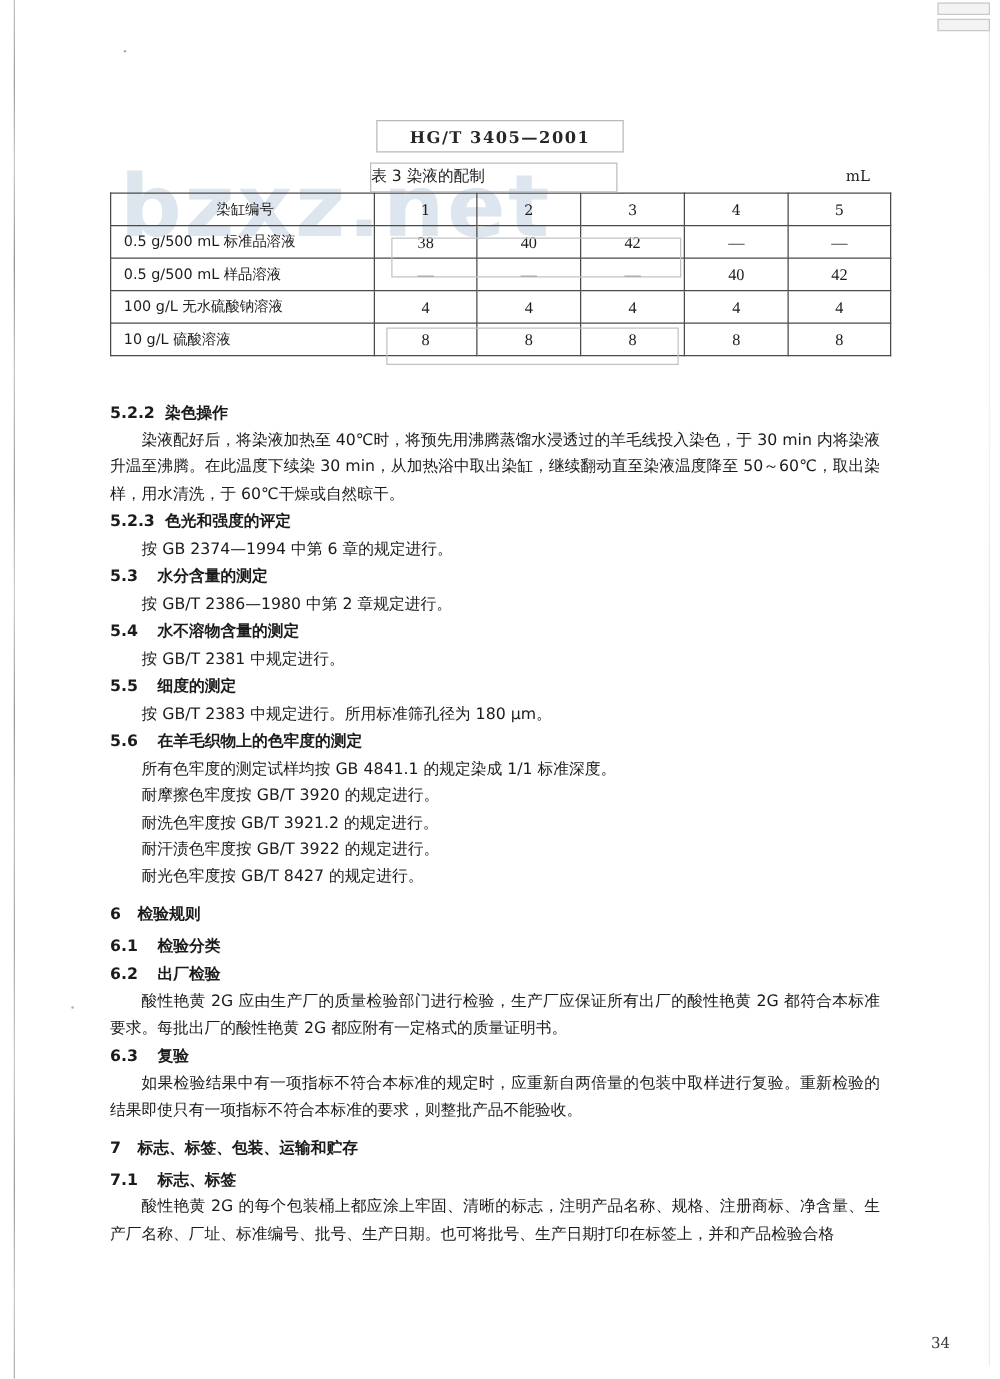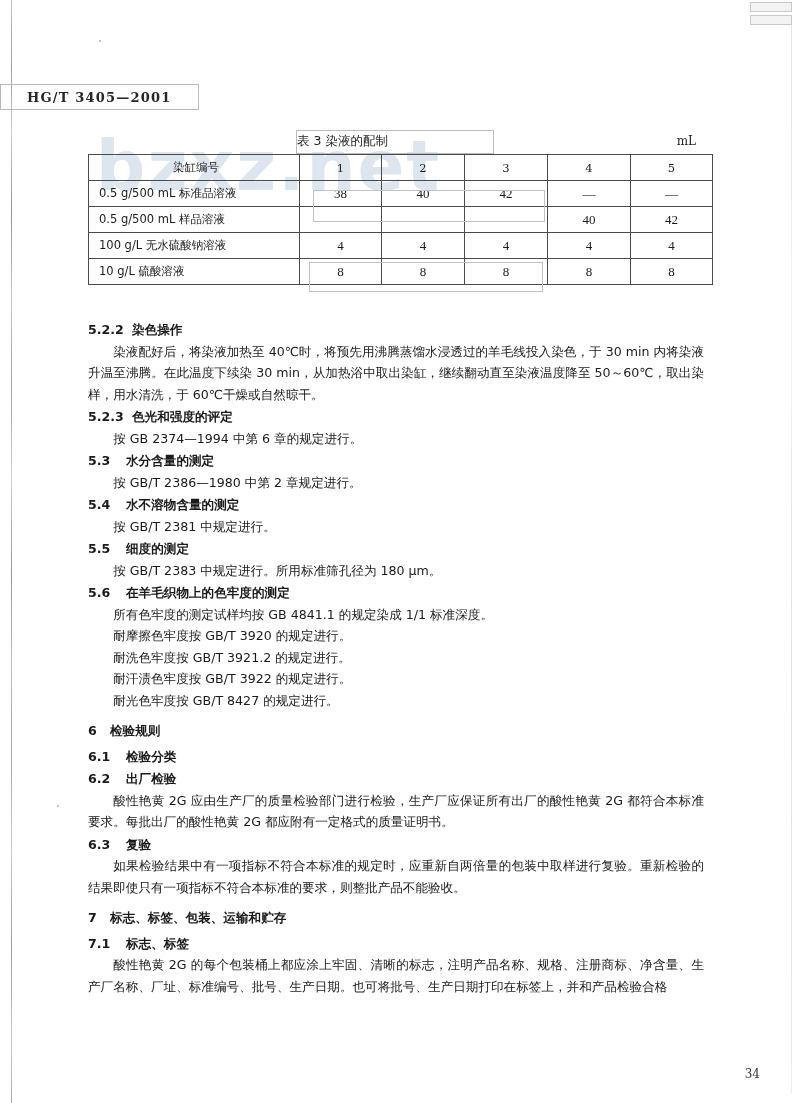--- a/index.html
+++ b/index.html
@@ -74,22 +74,22 @@
     left: 0; top: 0;
     width: 800px;
     height: 1103px;
     z-index: 2;
   }
 
   
   #running-head {
     position: absolute;
     left: 0; right: 0;
-    top: 84px;
-    text-align: left;
+    top: 96px;
+    text-align: center;
   }
   #running-head .head-box {
     display: inline-block;
     border: 1px solid #b9b9b9;
     padding: 2px 26px 3px 26px;
     background: transparent;
   }
   #running-head .head-text {
     font-size: 13px;
     font-weight: bold;

